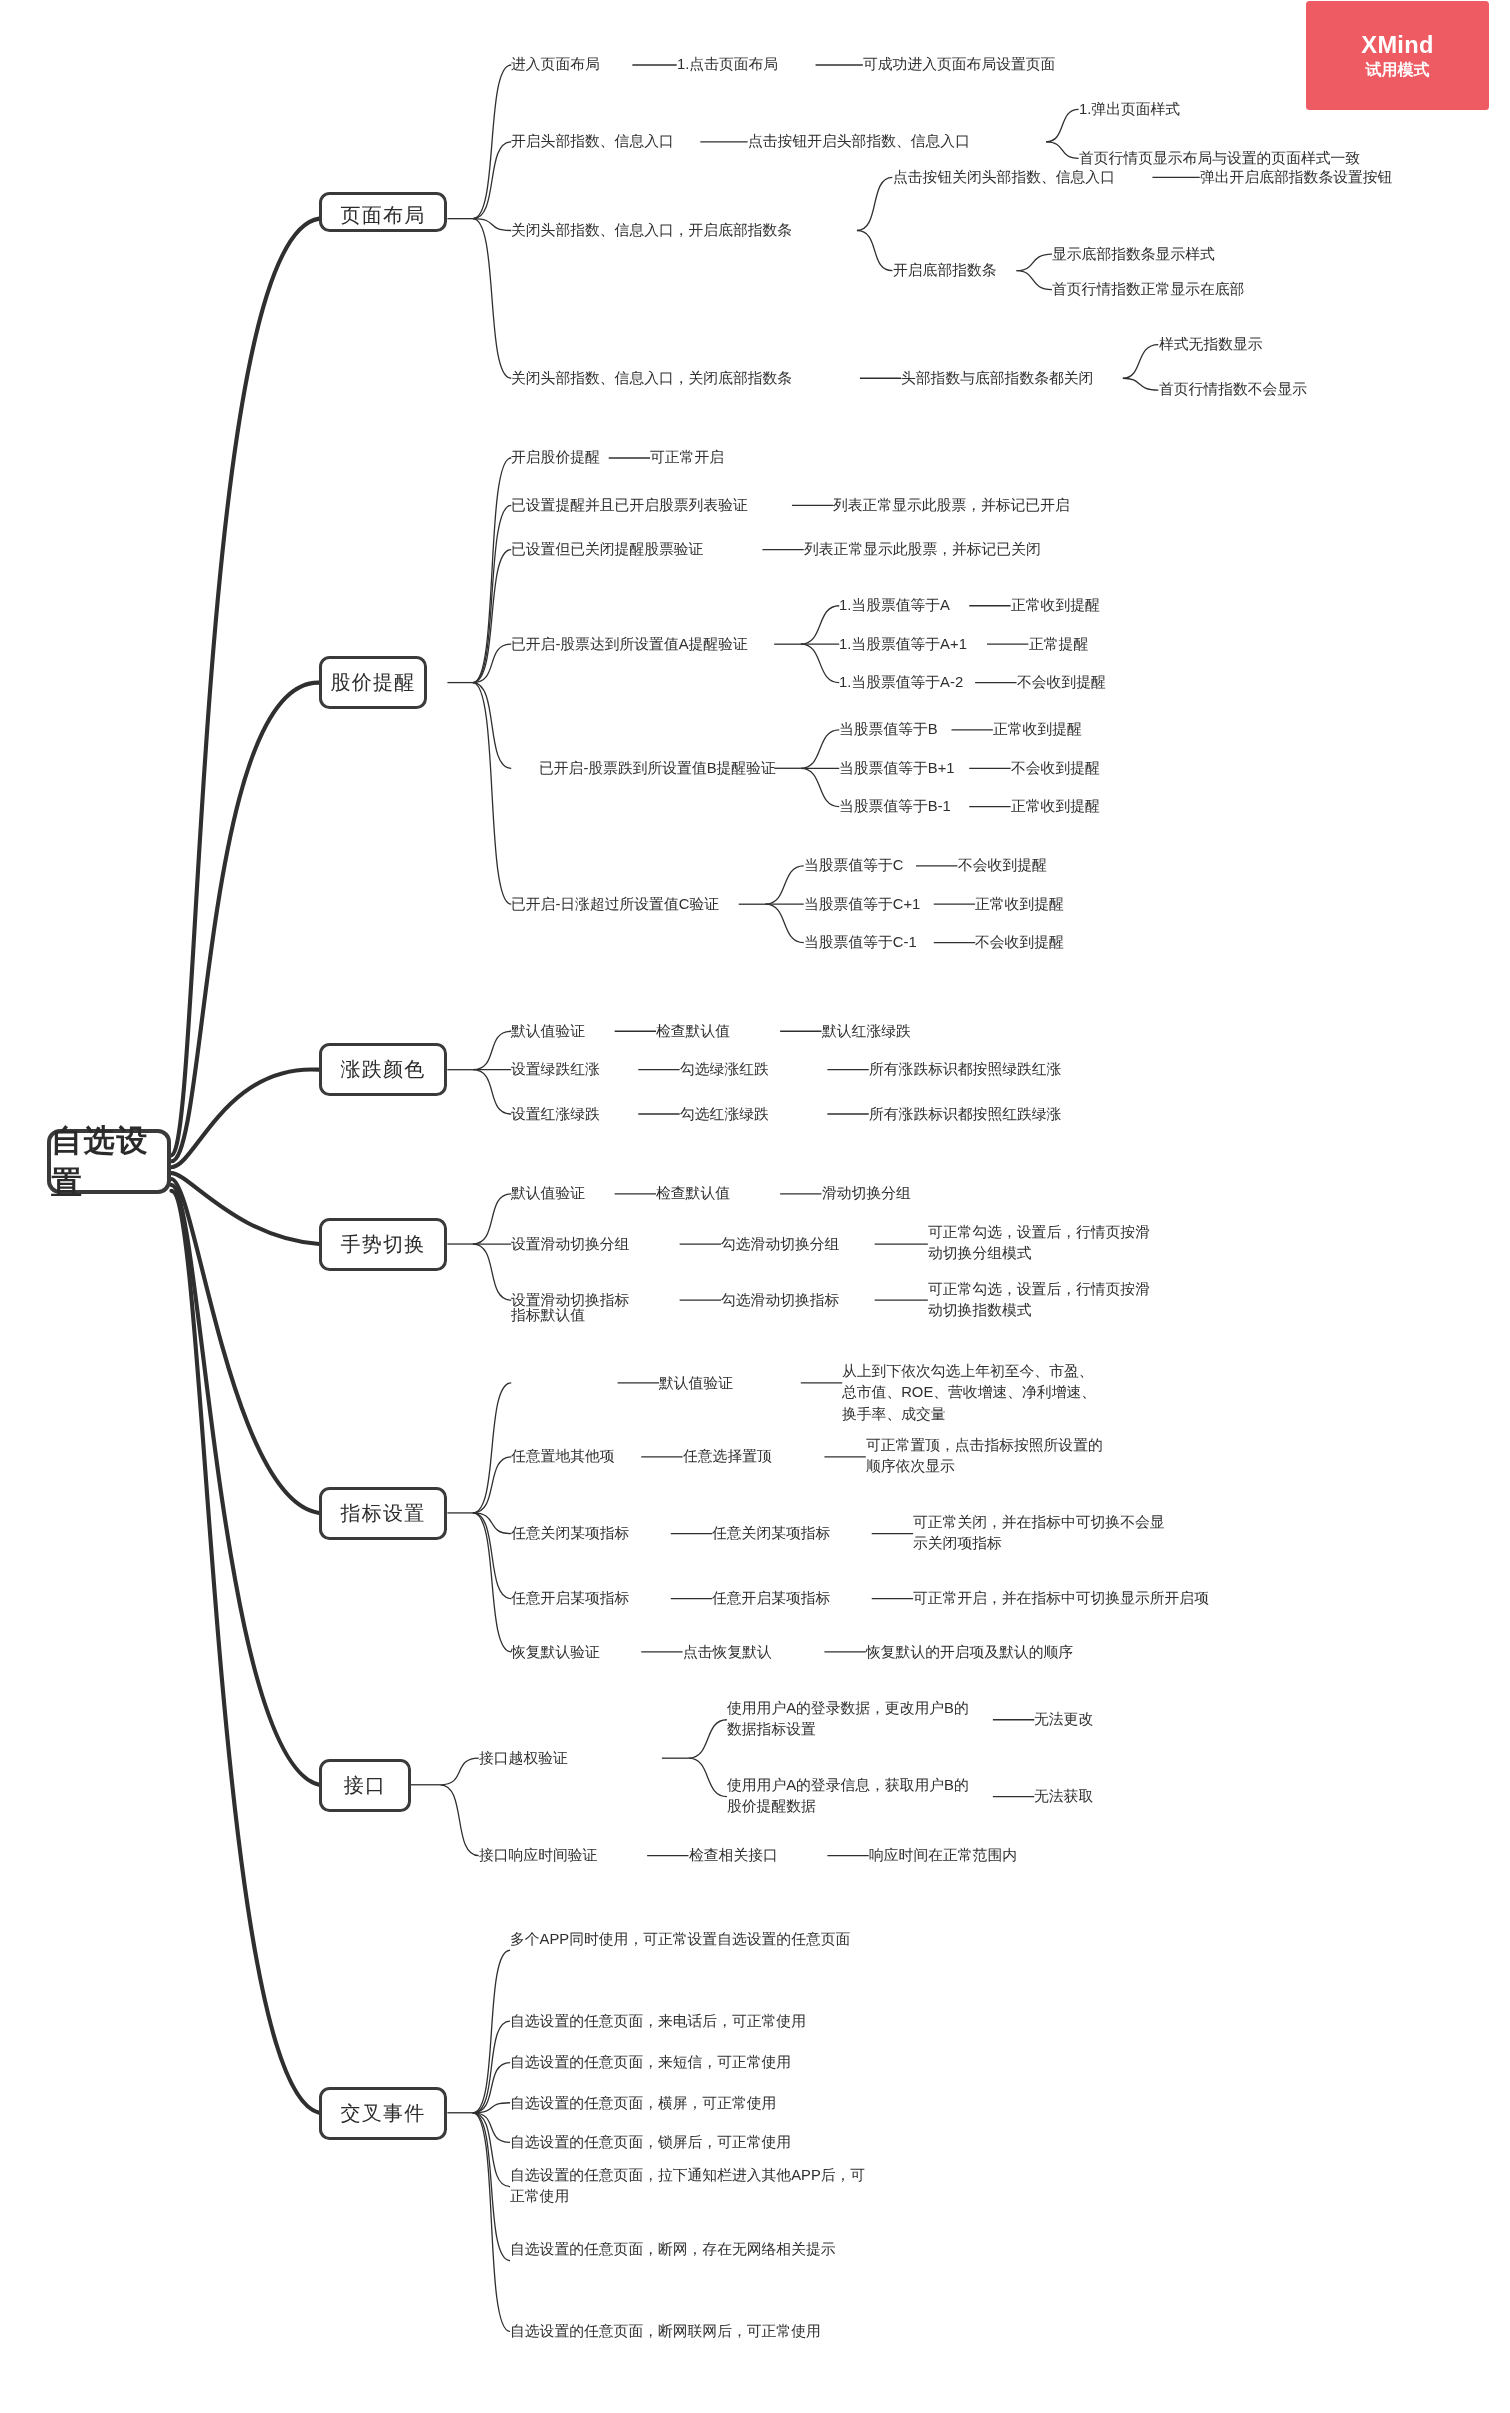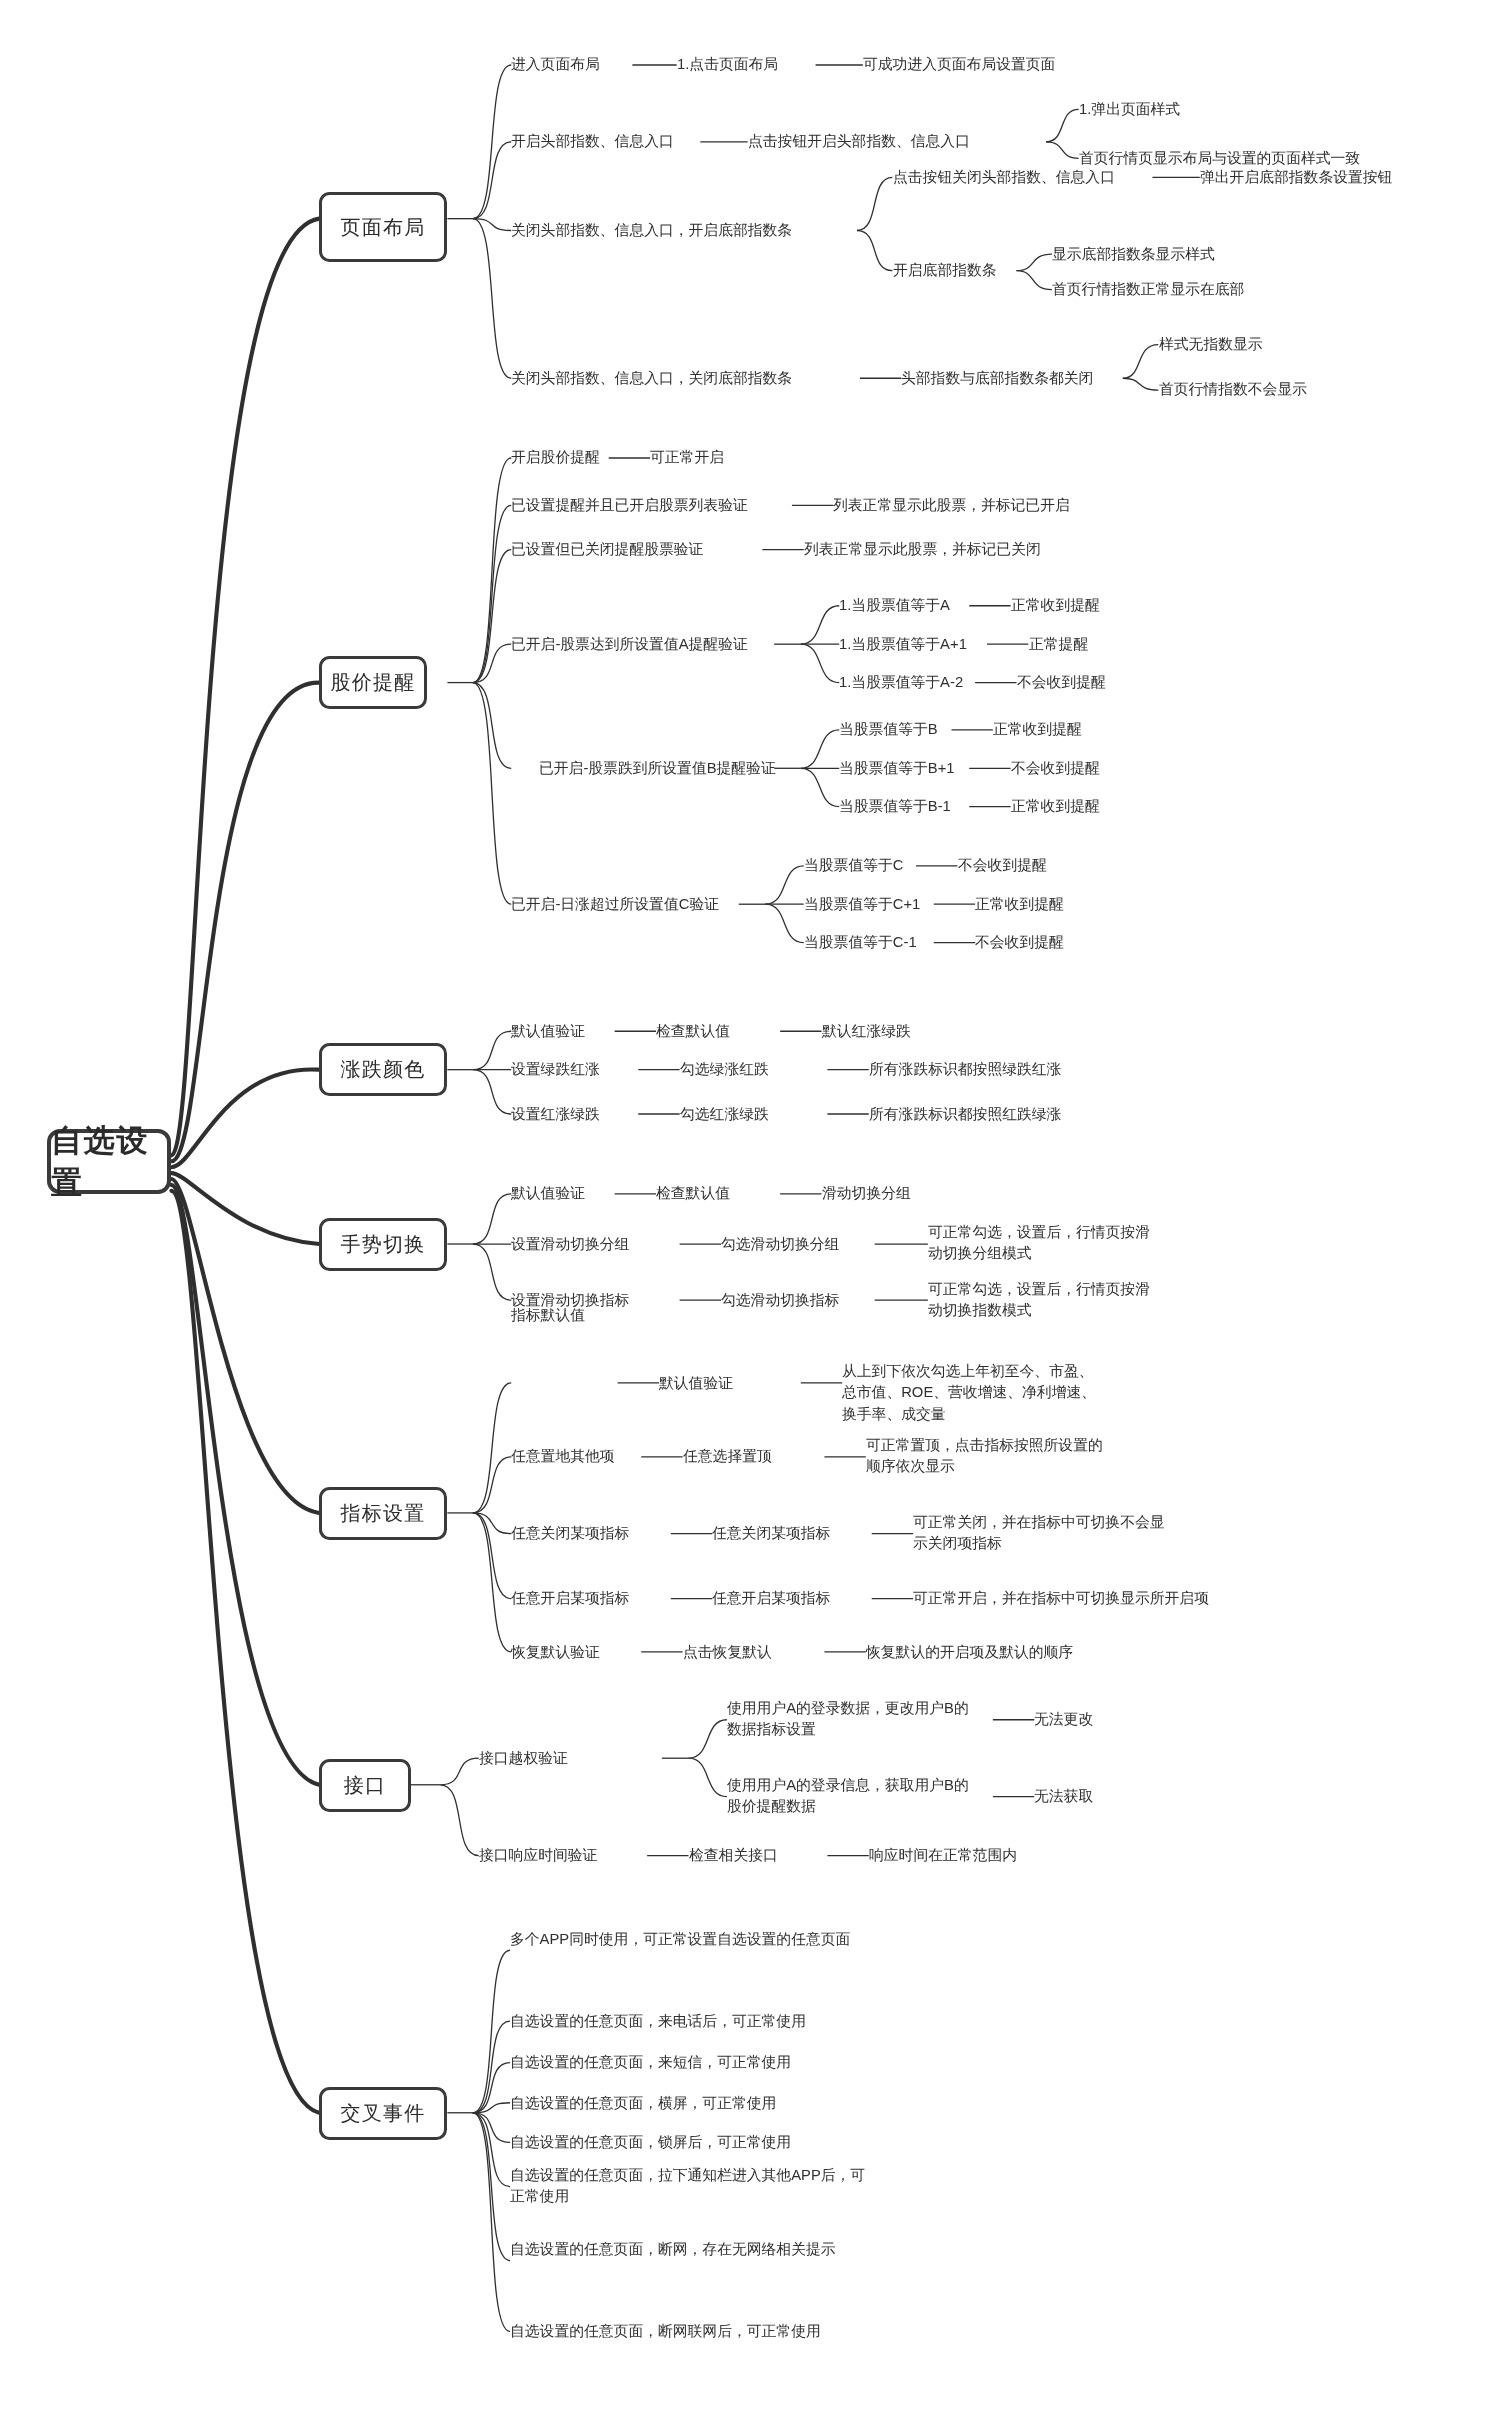--- a/index.html
+++ b/index.html
@@ -174,21 +174,21 @@
         <path d="M800,3575 C845,3575 818,3825 863,3825"></path>
         <path d="M800,3575 C845,3575 818,3945 863,3945"></path>
       </g>
     </g>
   </svg>
 
   <div class="node root-box" style="left:47px;top:1129px;width:124px;height:65px;">
     <span>自选设置</span>
   </div>
 
-  <div class="node l1-box" style="left:319px;top:192px;width:128px;height:70px;">
+  <div class="node l1-box" style="left:319px;top:192px;width:128px;height:40px;align-items:flex-end;">
     <span>页面布局</span>
   </div>
   <div class="node l1-box" style="left:319px;top:656px;width:108px;height:53px;">
     <span>股价提醒</span>
   </div>
   <div class="node l1-box" style="left:319px;top:1043px;width:128px;height:53px;">
     <span>涨跌颜色</span>
   </div>
   <div class="node l1-box" style="left:319px;top:1218px;width:128px;height:53px;">
     <span>手势切换</span>
@@ -313,15 +313,19 @@
 
   <div class="txt w-wrap" style="left:510px;top:1929px;width:366px;">多个APP同时使用，可正常设置自选设置的任意页面</div>
   <div class="txt" style="left:510px;top:2011px;">自选设置的任意页面，来电话后，可正常使用</div>
   <div class="txt" style="left:510px;top:2052px;">自选设置的任意页面，来短信，可正常使用</div>
   <div class="txt" style="left:510px;top:2093px;">自选设置的任意页面，横屏，可正常使用</div>
   <div class="txt" style="left:510px;top:2132px;">自选设置的任意页面，锁屏后，可正常使用</div>
   <div class="txt w-wrap" style="left:510px;top:2165px;width:366px;">自选设置的任意页面，拉下通知栏进入其他APP后，可正常使用</div>
   <div class="txt w-wrap" style="left:510px;top:2239px;width:366px;">自选设置的任意页面，断网，存在无网络相关提示</div>
   <div class="txt" style="left:510px;top:2321px;">自选设置的任意页面，断网联网后，可正常使用</div>
 
+  <div class="xmind-badge" style="left: 1306px; top: 1.2px; width: 183px; height: 109px; background: rgb(239, 91, 98);">
+    <span class="b1">XMind</span>
+    <span class="b2">试用模式</span>
+  </div>
 
 </div>
 
 
 </body></html>

